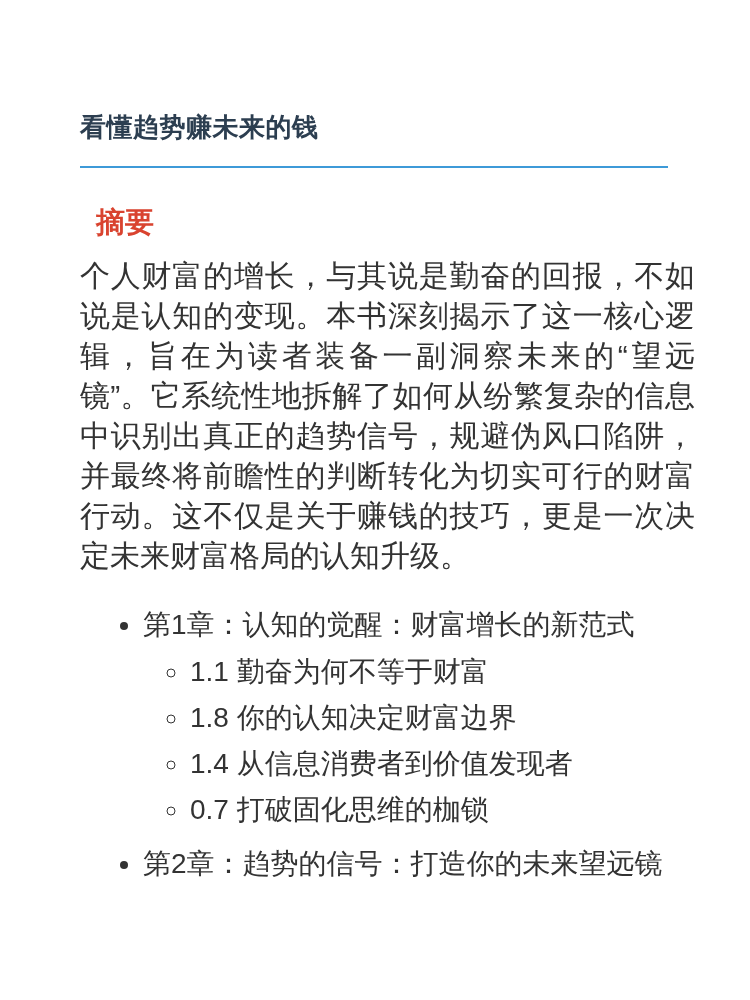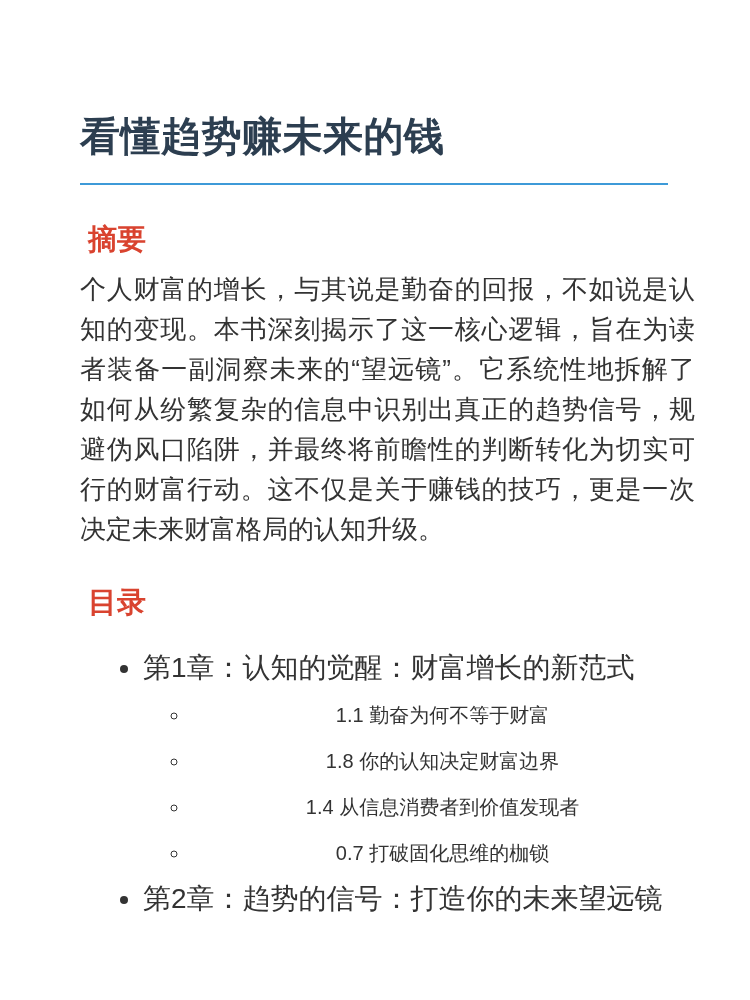--- a/index.html
+++ b/index.html
@@ -19,89 +19,87 @@
   }
   .page {
     box-sizing: border-box;
     width: 750px;
     height: 1000px;
     padding: 0 55px 0 80px;
     background: #ffffff;
   }
   .doc-title {
     margin: 112px 0 0 0;
-    font-size: 40px;
+    font-size: 26px;
     line-height: 1.22;
     font-weight: 700;
     color: var(--title-color);
     letter-spacing: 0.5px;
   }
   .title-divider {
     margin-top: 22px;
     width: 588px;
     height: 2px;
     background: var(--rule-blue);
   }
   .section-heading {
-    margin: 8px;
+    margin: 16px;
     font-size: 29px;
     line-height: 1.2;
     font-weight: 700;
     color: var(--accent-red);
   }
   .heading-summary { margin-top: 37px; }
   .heading-toc     { margin-top: 36px; }
   .summary-text {
     margin: 12px 0 0 0;
-    font-size: 26px;
+    font-size: 30px;
     line-height: 40px;
     font-weight: 400;
     color: var(--body-color);
     text-align: justify;
   }
   ul.toc-chapters {
     margin: 26px 0 0 0;
     padding: 0 0 0 63px;
     list-style: disc;
   }
   ul.toc-chapters > li {
     font-size: 28px;
     line-height: 34px;
     color: var(--body-color);
     margin-top: 32px;
   }
-  ul.toc-chapters > li.chapter-2 { margin-top: 12px; }
+  ul.toc-chapters > li.chapter-2 { margin-top: 20px; }
   ul.toc-sections {
     margin: 13px 0 0 0;
     padding: 0 0 0 47px;
     list-style: circle;
   }
   ul.toc-sections > li {
-    font-size: 20px;
+    font-size: 28px;
     line-height: 34px;
     color: var(--body-color);
     margin-bottom: 12px;
-    text-align: center;
   }
   ul.toc-sections > li:last-child { margin-bottom: 0; }
 </style>
 </head>
 <body style="--title-color: #2c3e50; --accent-red: #d9432f; --rule-blue: #3d9ad8; --body-color: #333333;">
 
 <div class="page">
 
   <h1 class="doc-title">看懂趋势赚未来的钱</h1>
 
   <div class="title-divider"></div>
 
   <h2 class="section-heading heading-summary">摘要</h2>
 
   <p class="summary-text">个人财富的增长，与其说是勤奋的回报，不如说是认知的变现。本书深刻揭示了这一核心逻辑，旨在为读者装备一副洞察未来的“望远镜”。它系统性地拆解了如何从纷繁复杂的信息中识别出真正的趋势信号，规避伪风口陷阱，并最终将前瞻性的判断转化为切实可行的财富行动。这不仅是关于赚钱的技巧，更是一次决定未来财富格局的认知升级。</p>
 
-  <h2 class="section-heading heading-toc">目录</h2>
 
   <ul class="toc-chapters">
     <li class="chapter-1">
       <span>第1章：认知的觉醒：财富增长的新范式</span>
       <ul class="toc-sections">
         <li>
           <span>1.1 勤奋为何不等于财富</span>
         </li>
         <li>
           <span>1.8 你的认知决定财富边界</span>

